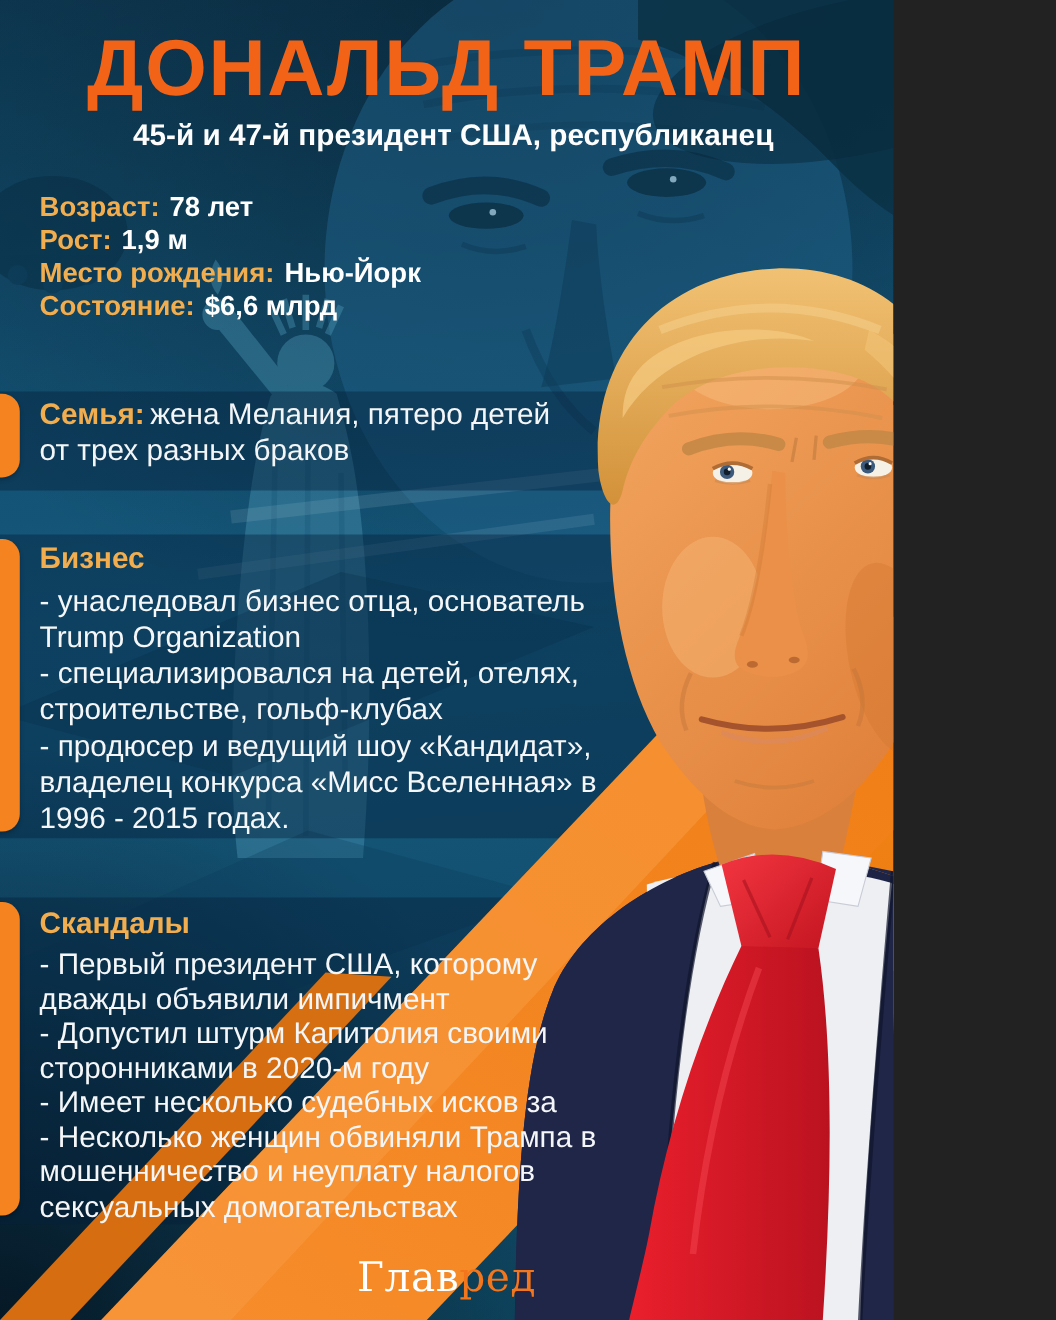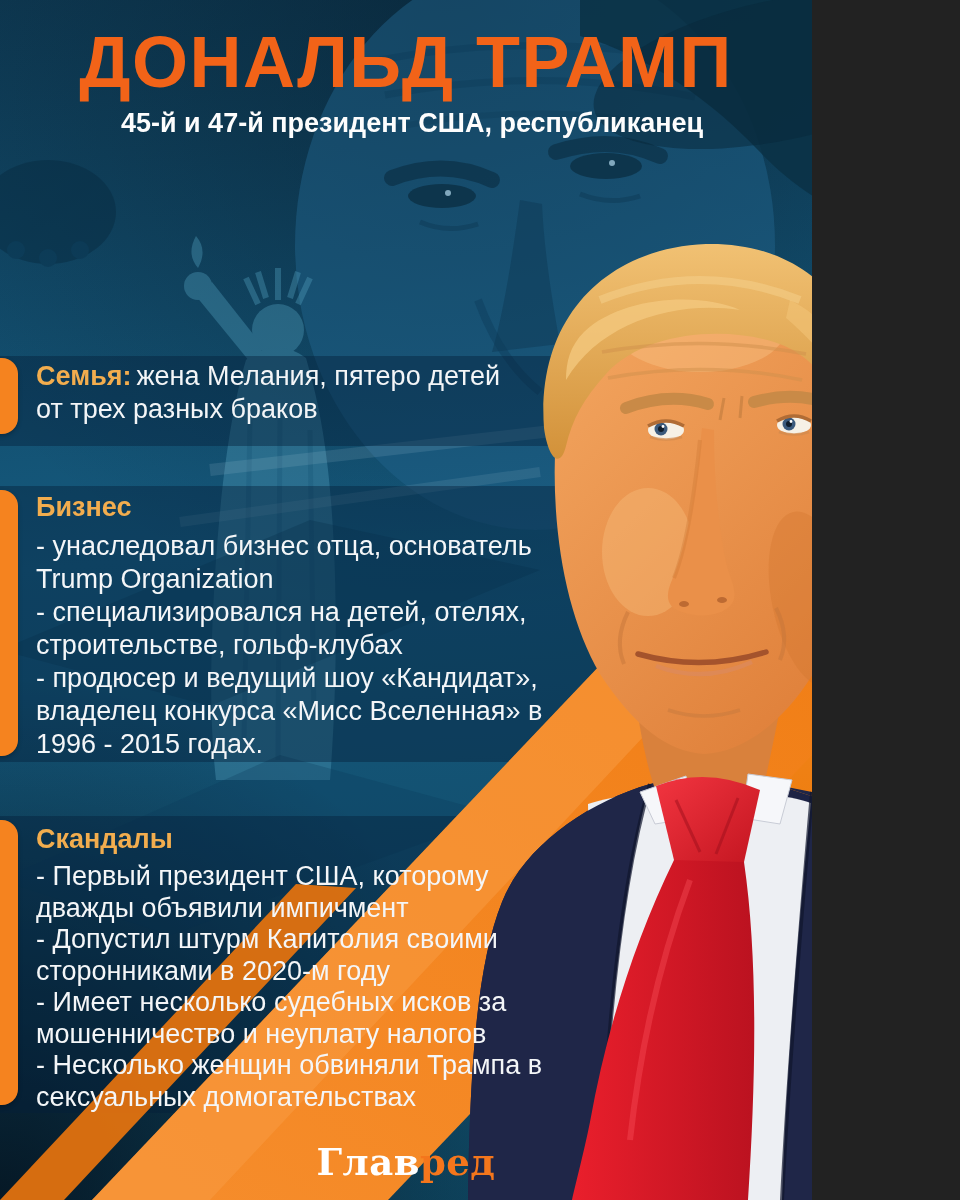--- a/index.html
+++ b/index.html
@@ -37,21 +37,21 @@
   .pill{
     position:absolute;left:-16px;width:34px;border-radius:16px;
     background:#f5831f;box-shadow:0 2px 4px rgba(0,0,0,.25);
   }
   .pill-family{top:358px;height:76px;}
   .pill-business{top:490px;height:266px;}
   .pill-scandals{top:820px;height:285px;}
   .footer-logo{
     left:0;right:0;top:1140px;text-align:center;
     font-family:"DejaVu Serif","Liberation Serif",serif;
-    font-size:37px;font-weight:700;letter-spacing:.5px;
+    font-size:37px;font-weight:400;letter-spacing:.5px;
   }
   .logo-w{color:#ffffff;}
   .logo-o{color:#f4761c;}
 </style>
 </head>
 <body>
 
 <div class="poster">
 
   <svg class="bg-art" viewBox="0 0 960 1200" width="960" height="1200" xmlns="http://www.w3.org/2000/svg">
@@ -224,20 +224,34 @@
     </g>
   </svg>
 
   <div class="pill pill-family"></div>
   <div class="pill pill-business"></div>
   <div class="pill pill-scandals"></div>
 
   <h1 class="txt title">ДОНАЛЬД ТРАМП</h1>
   <div class="txt subtitle">45-й и 47-й президент США, республиканец</div>
 
+  <div class="txt stats">
+    <div class="stat-row">
+      <span class="stat-label">Возраст:</span><span class="stat-value">78 лет</span>
+    </div>
+    <div class="stat-row">
+      <span class="stat-label">Рост:</span><span class="stat-value">1,9 м</span>
+    </div>
+    <div class="stat-row">
+      <span class="stat-label">Место рождения:</span><span class="stat-value">Нью-Йорк</span>
+    </div>
+    <div class="stat-row">
+      <span class="stat-label">Состояние:</span><span class="stat-value">$6,6 млрд</span>
+    </div>
+  </div>
 
   <div class="txt family">
     <div>
       <span class="sec-label">Семья:</span><span>жена Мелания, пятеро детей</span>
     </div>
     <div>от трех разных браков</div>
   </div>
 
   <div class="txt sec-header business-h">Бизнес</div>
   <div class="txt body-lines business-lines">
@@ -250,22 +264,22 @@
     <div>1996 - 2015 годах.</div>
   </div>
 
   <div class="txt sec-header scandals-h">Скандалы</div>
   <div class="txt body-lines scandals-lines">
     <div>- Первый президент США, которому</div>
     <div>дважды объявили импичмент</div>
     <div>- Допустил штурм Капитолия своими</div>
     <div>сторонниками в 2020-м году</div>
     <div>- Имеет несколько судебных исков за</div>
+    <div>- Несколько женщин обвиняли Трампа в</div>
     <div>мошенничество и неуплату налогов</div>
-    <div>- Несколько женщин обвиняли Трампа в</div>
     <div>сексуальных домогательствах</div>
   </div>
 
   <div class="txt footer-logo">
     <span class="logo-w">Глав</span><span class="logo-o">ред</span>
   </div>
 
 </div>
 
 </body></html>

